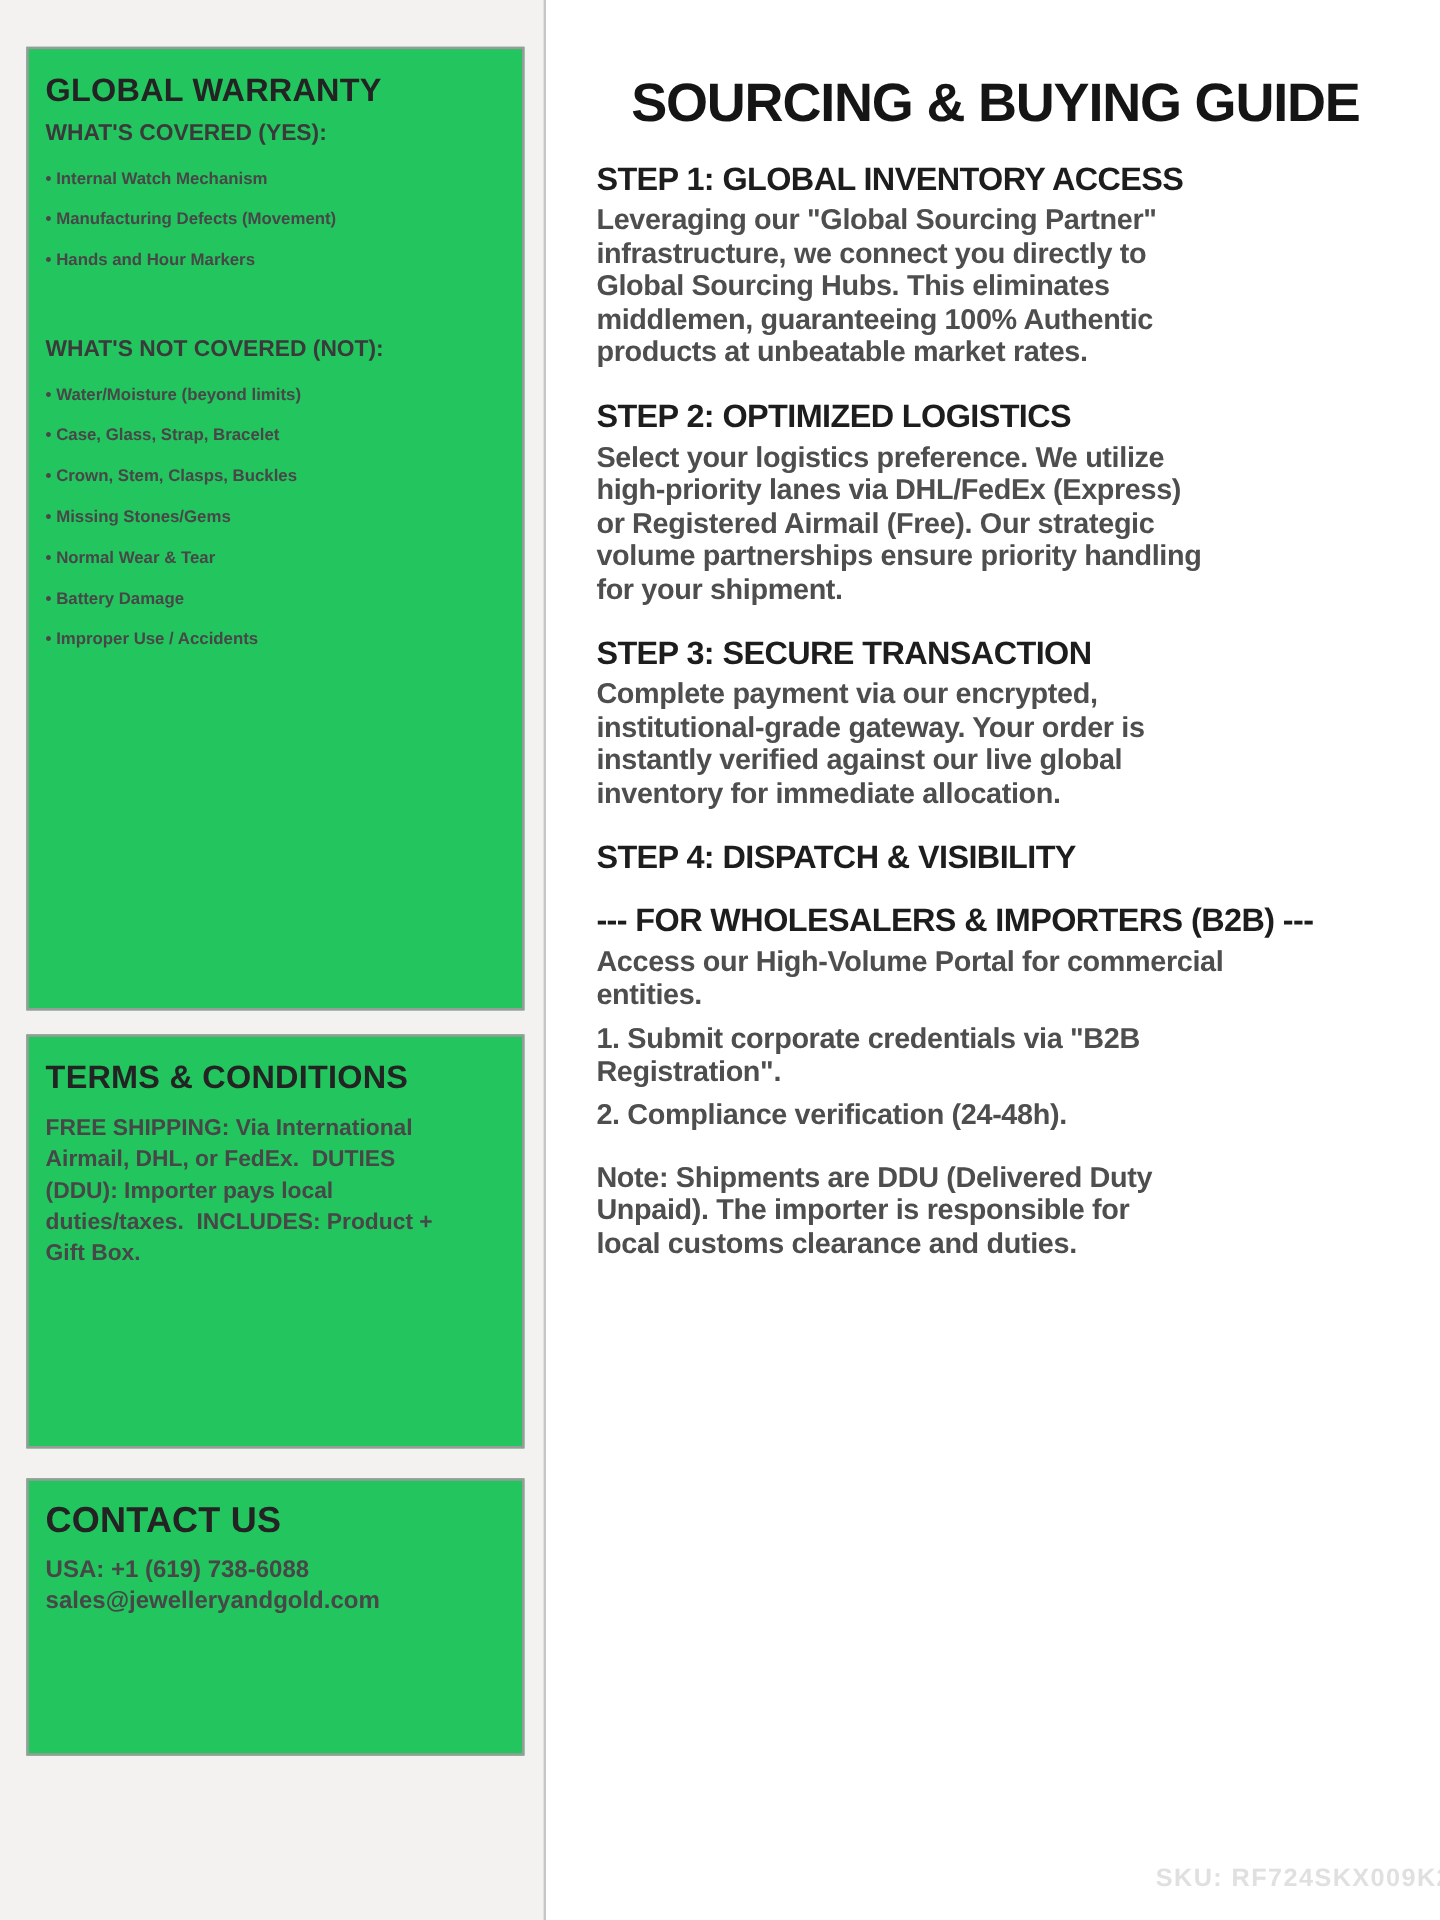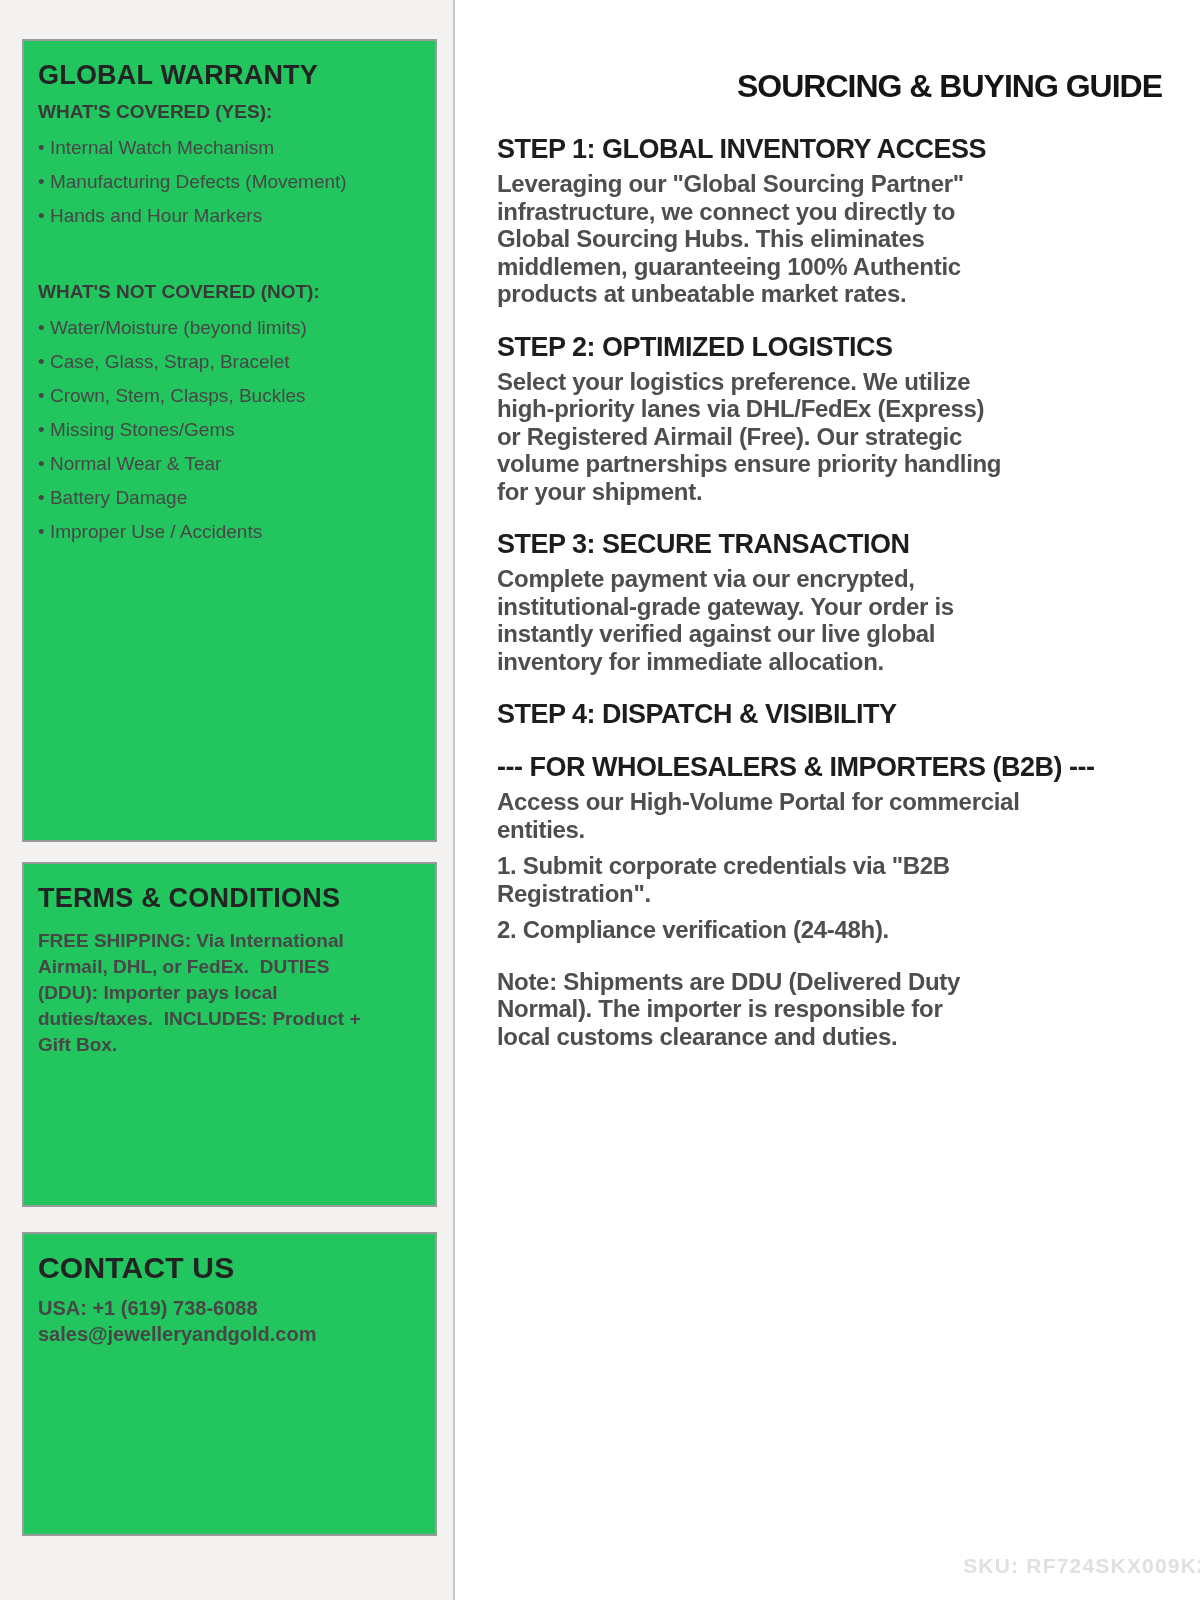--- a/index.html
+++ b/index.html
@@ -21,40 +21,40 @@
   }
   .panel {
     position: absolute; left: 22px; width: 415px;
     border: 2px solid #9a9a9a;
     box-sizing: border-box;
     padding: 18px 14px;
     background: #22c55e;
   }
   #panel-warranty { top: 39px;  height: 803px; }
   #panel-terms    { top: 862px; height: 345px; }
-  #panel-contact  { top: 1232px; height: 304px; }
+  #panel-contact  { top: 1232px; height: 231px; }
 
   .panel-title {
     font-size: 27px; line-height: 32px;
     font-weight: bold; color: #232323;
     letter-spacing: 0.2px;
     margin: 0 0 8px 0;
   }
   #panel-contact .panel-title { font-size: 30px; margin-bottom: 12px; }
 
   .panel-subhead {
     font-size: 19px; line-height: 26px;
     font-weight: bold; color: #3a3a3a;
     margin: 4px 0 6px 0;
   }
   .subhead-gap { margin-top: 46px; }
 
   .bullet-item {
-    font-size: 19px; line-height: 34px;
-    font-weight: normal; color: #474747;
+    font-size: 14px; line-height: 34px;
+    font-weight: bold; color: #474747;
   }
   .panel-footnote {
     font-size: 20px; line-height: 26px;
     font-weight: bold; color: #5a5a5a;
     margin-top: 28px;
   }
   .terms-body {
     font-size: 19px; line-height: 26px;
     font-weight: bold; color: #474747;
     margin-top: 14px;
@@ -65,24 +65,24 @@
     font-weight: bold; color: #474747;
     margin-top: 2px;
   }
 
   
   .main {
     position: absolute; left: 497px; top: 0;
     width: 665px;
   }
   .guide-title {
-    font-size: 32px; line-height: 48px;
+    font-size: 45px; line-height: 48px;
     font-weight: bold; color: #151515;
     letter-spacing: -1px;
-    text-align: right;
+    text-align: center;
     margin: 62px 0 0 0;
   }
   .section-heading {
     font-size: 27px; line-height: 27px;
     font-weight: bold; color: #1d1d1d;
     letter-spacing: -0.5px;
     margin: 26px 0 0 0;
   }
   .section-body {
     font-size: 24px; line-height: 27.5px;
@@ -178,18 +178,18 @@
   </div>
 
   <div class="section">
     <h2 class="section-heading">--- FOR WHOLESALERS &amp; IMPORTERS (B2B) ---</h2>
     <p class="section-body">Access our High-Volume Portal for commercial
 entities.</p>
     <p class="section-body b2b-item">1. Submit corporate credentials via "B2B
 Registration".</p>
     <p class="section-body b2b-item">2. Compliance verification (24-48h).</p>
     <p class="section-body b2b-note">Note: Shipments are DDU (Delivered Duty
-Normal). The importer is responsible for
+Unpaid). The importer is responsible for
 local customs clearance and duties.</p>
   </div>
 </div>
 
 <div class="sku">SKU: RF724SKX009K2</div>
 
 </body></html>

